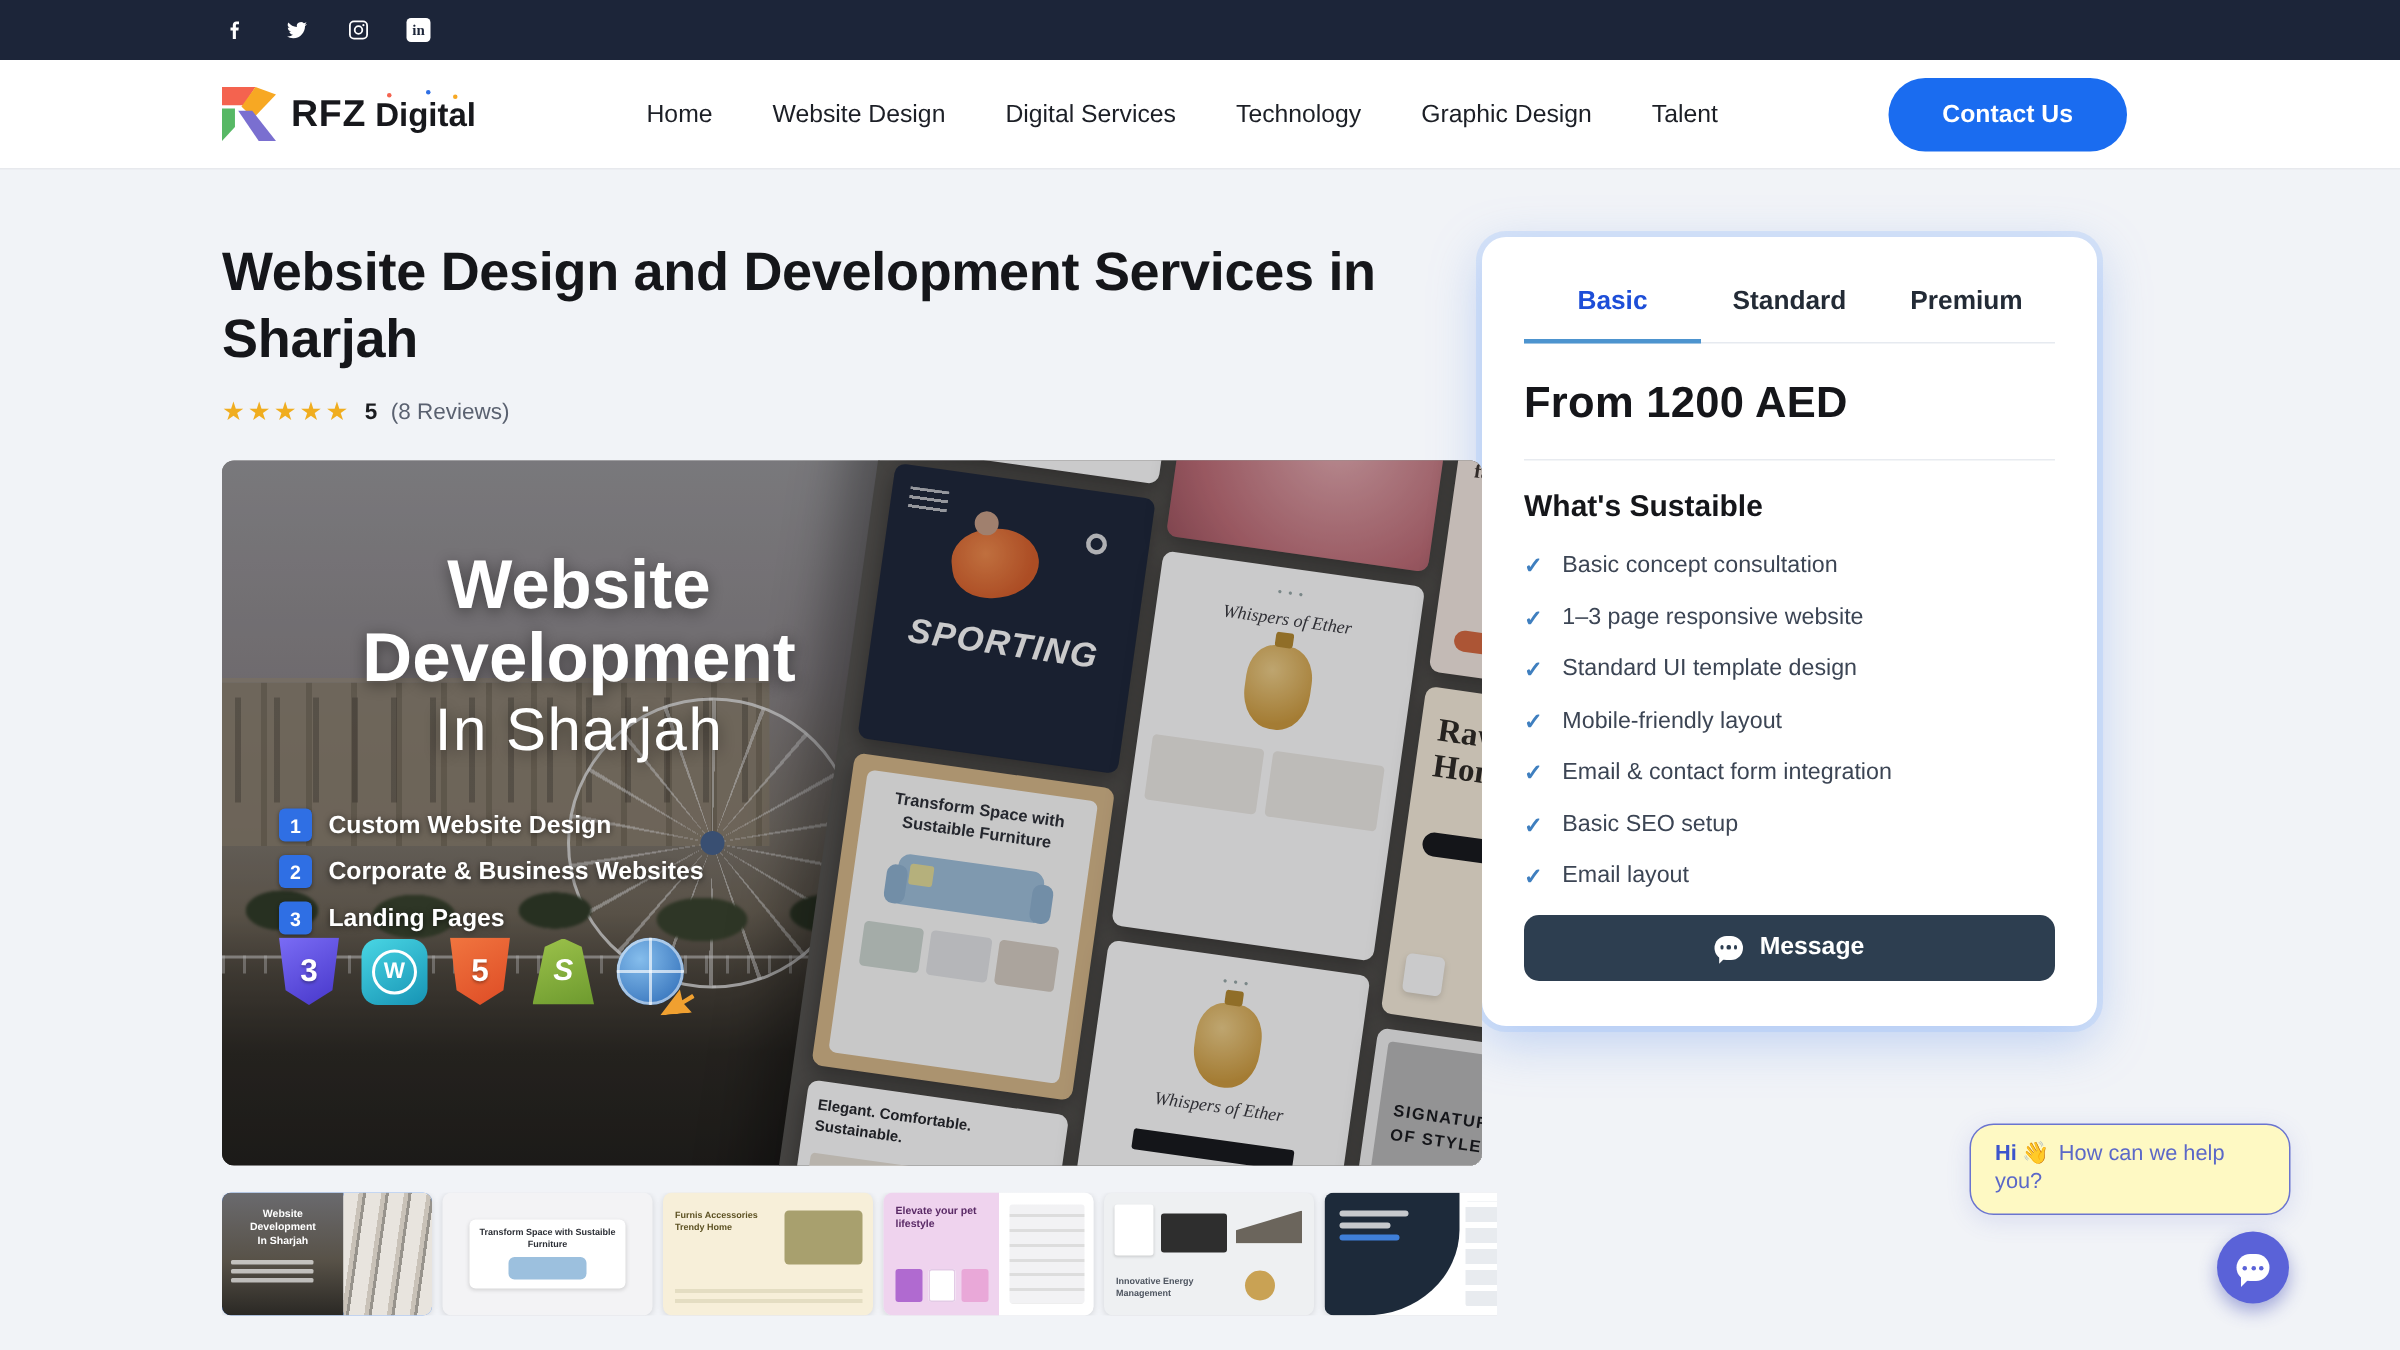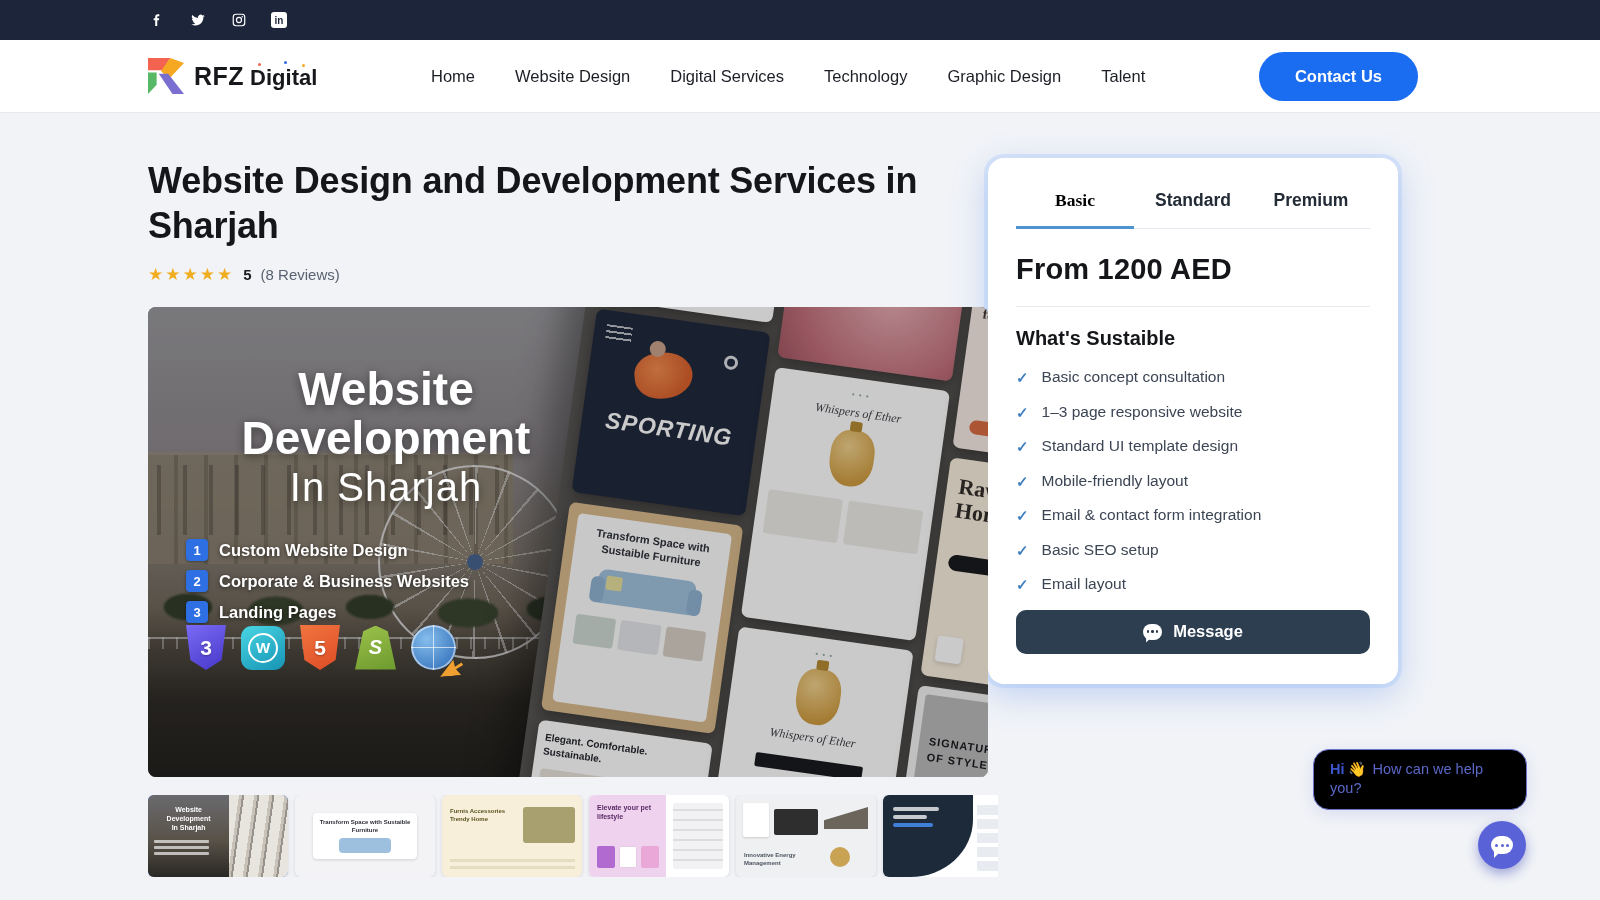--- a/index.html
+++ b/index.html
@@ -26,21 +26,21 @@
   .flag-uk {
     background-color:#2b3a7a;
     background-image:
       linear-gradient(180deg, transparent 0 5px, #d63040 5px 8px, transparent 8px),
       linear-gradient(90deg, transparent 0 9px, #d63040 9px 12px, transparent 12px),
       linear-gradient(180deg, transparent 0 3.5px, #ffffff 3.5px 9.5px, transparent 9.5px),
       linear-gradient(90deg, transparent 0 7.5px, #ffffff 7.5px 13.5px, transparent 13.5px);
   }
   .mail-glyph { font-size:15px; color:#ffffff; }
   .topbar-right { display:flex; align-items:center; gap:24px; }
-  .social { width:17px; height:17px; display:flex; align-items:center; justify-content:center; cursor:pointer; }
+  .social { width:17px; height:17px; display:flex; align-items:center; justify-content:center; cursor:pointer;font-family:Liberation Serif, serif; }
   .social svg { width:16px; height:16px; fill:#ffffff; }
   .li-badge { width:16px; height:16px; background:#fff; border-radius:3px; color:#1c2539; font-size:10px; font-weight:700; display:flex; align-items:center; justify-content:center; }
 
   
   .nav {
     height:72px; background:#ffffff;
     display:flex; align-items:center;
     padding:0 182px 0 148px;
     box-shadow:0 1px 0 rgba(0,0,0,.04);
   }
@@ -267,38 +267,38 @@
   .t6-dark .w1{width:46px;} .t6-dark .w2{width:34px;} .t6-dark .w3{width:40px; background:#3f7fd9;}
   .t6-right { position:absolute; right:4px; top:6px; bottom:6px; width:30%;
     background:repeating-linear-gradient(0deg,#e8ebef 0 10px,#fff 10px 14px); border-radius:2px; }
 
   
   .price-card { width:410px; flex:none; background:#fff; border-radius:16px; padding:24px 28px 30px;
     box-shadow:0 0 0 4px rgba(150,190,250,.28), 0 10px 34px rgba(110,155,235,.4); }
   .tabs { display:flex; border-bottom:1px solid #e6eaf0; }
   .tab { flex:1; text-align:center; padding:8px 0 15px; font-size:17.5px; font-weight:600; color:#232b36;
     cursor:pointer; border-bottom:3px solid transparent; margin-bottom:-1px; }
-  .tab-active { color:#000000; border-bottom-color:#4d94cf;font-family:Liberation Serif, serif; }
+  .tab-active { color:#1d4ed8; border-bottom-color:#4d94cf; }
   .price { font-size:29px; font-weight:700; color:#15161a; letter-spacing:.2px; margin:24px 0 20px; }
   .pc-divider { border-top:1px solid #e8ebf0; margin-bottom:20px; }
   .included-title { font-size:20px; font-weight:800; color:#15161a; margin-bottom:18px; }
   .feat-list { list-style:none; }
   .feat-list li { display:flex; align-items:flex-start; gap:13px; margin-bottom:15px; font-size:15.5px; color:#3c4554; }
   .check { color:#3f7fbf; font-weight:700; font-size:15px; line-height:1.3; }
   .msg-btn { margin-top:8px; width:100%; height:44px; background:#2d3e50; border:none; border-radius:10px;
     color:#fff; font-family:inherit; font-size:16.5px; font-weight:600; cursor:pointer;
     display:flex; align-items:center; justify-content:center; gap:11px; }
   .bubble-ic { width:19px; height:16px; background:#fff; border-radius:8px; position:relative; flex:none;
     display:flex; align-items:center; justify-content:center; gap:2px; }
   .bubble-ic::after { content:""; position:absolute; left:3px; bottom:-3px; width:6px; height:6px; background:#fff;
     clip-path:polygon(0 0,100% 0,0 100%); }
   .bubble-ic i { width:2.5px; height:2.5px; border-radius:50%; background:#2d3e50; }
 
   
-  .chat-bubble { position:fixed; right:73px; bottom:90px; width:214px; background:#000000;
+  .chat-bubble { position:fixed; right:73px; bottom:90px; width:214px; background:#fef9c3;
     border:1.5px solid #6a74cf; border-radius:16px; padding:10px 16px; cursor:pointer;
     box-shadow:0 4px 16px rgba(80,90,200,.14); font-size:14.5px; line-height:1.35; color:#5b68c8; }
   .chat-hi { font-weight:800; color:#3c55cc; margin-right:4px; }
   .chat-wave { margin-right:6px; }
   .chat-btn { position:fixed; right:74px; bottom:31px; width:48px; height:48px; border-radius:50%;
     background:#5a62d8; display:flex; align-items:center; justify-content:center; cursor:pointer;
     box-shadow:0 5px 12px rgba(60,70,180,.45); }
   .chat-btn-ic { width:22px; height:18px; background:#fff; border-radius:9px; position:relative;
     display:flex; align-items:center; justify-content:center; gap:2.5px; }
   .chat-btn-ic::after { content:""; position:absolute; left:3px; bottom:-4px; width:8px; height:8px; background:#fff;

